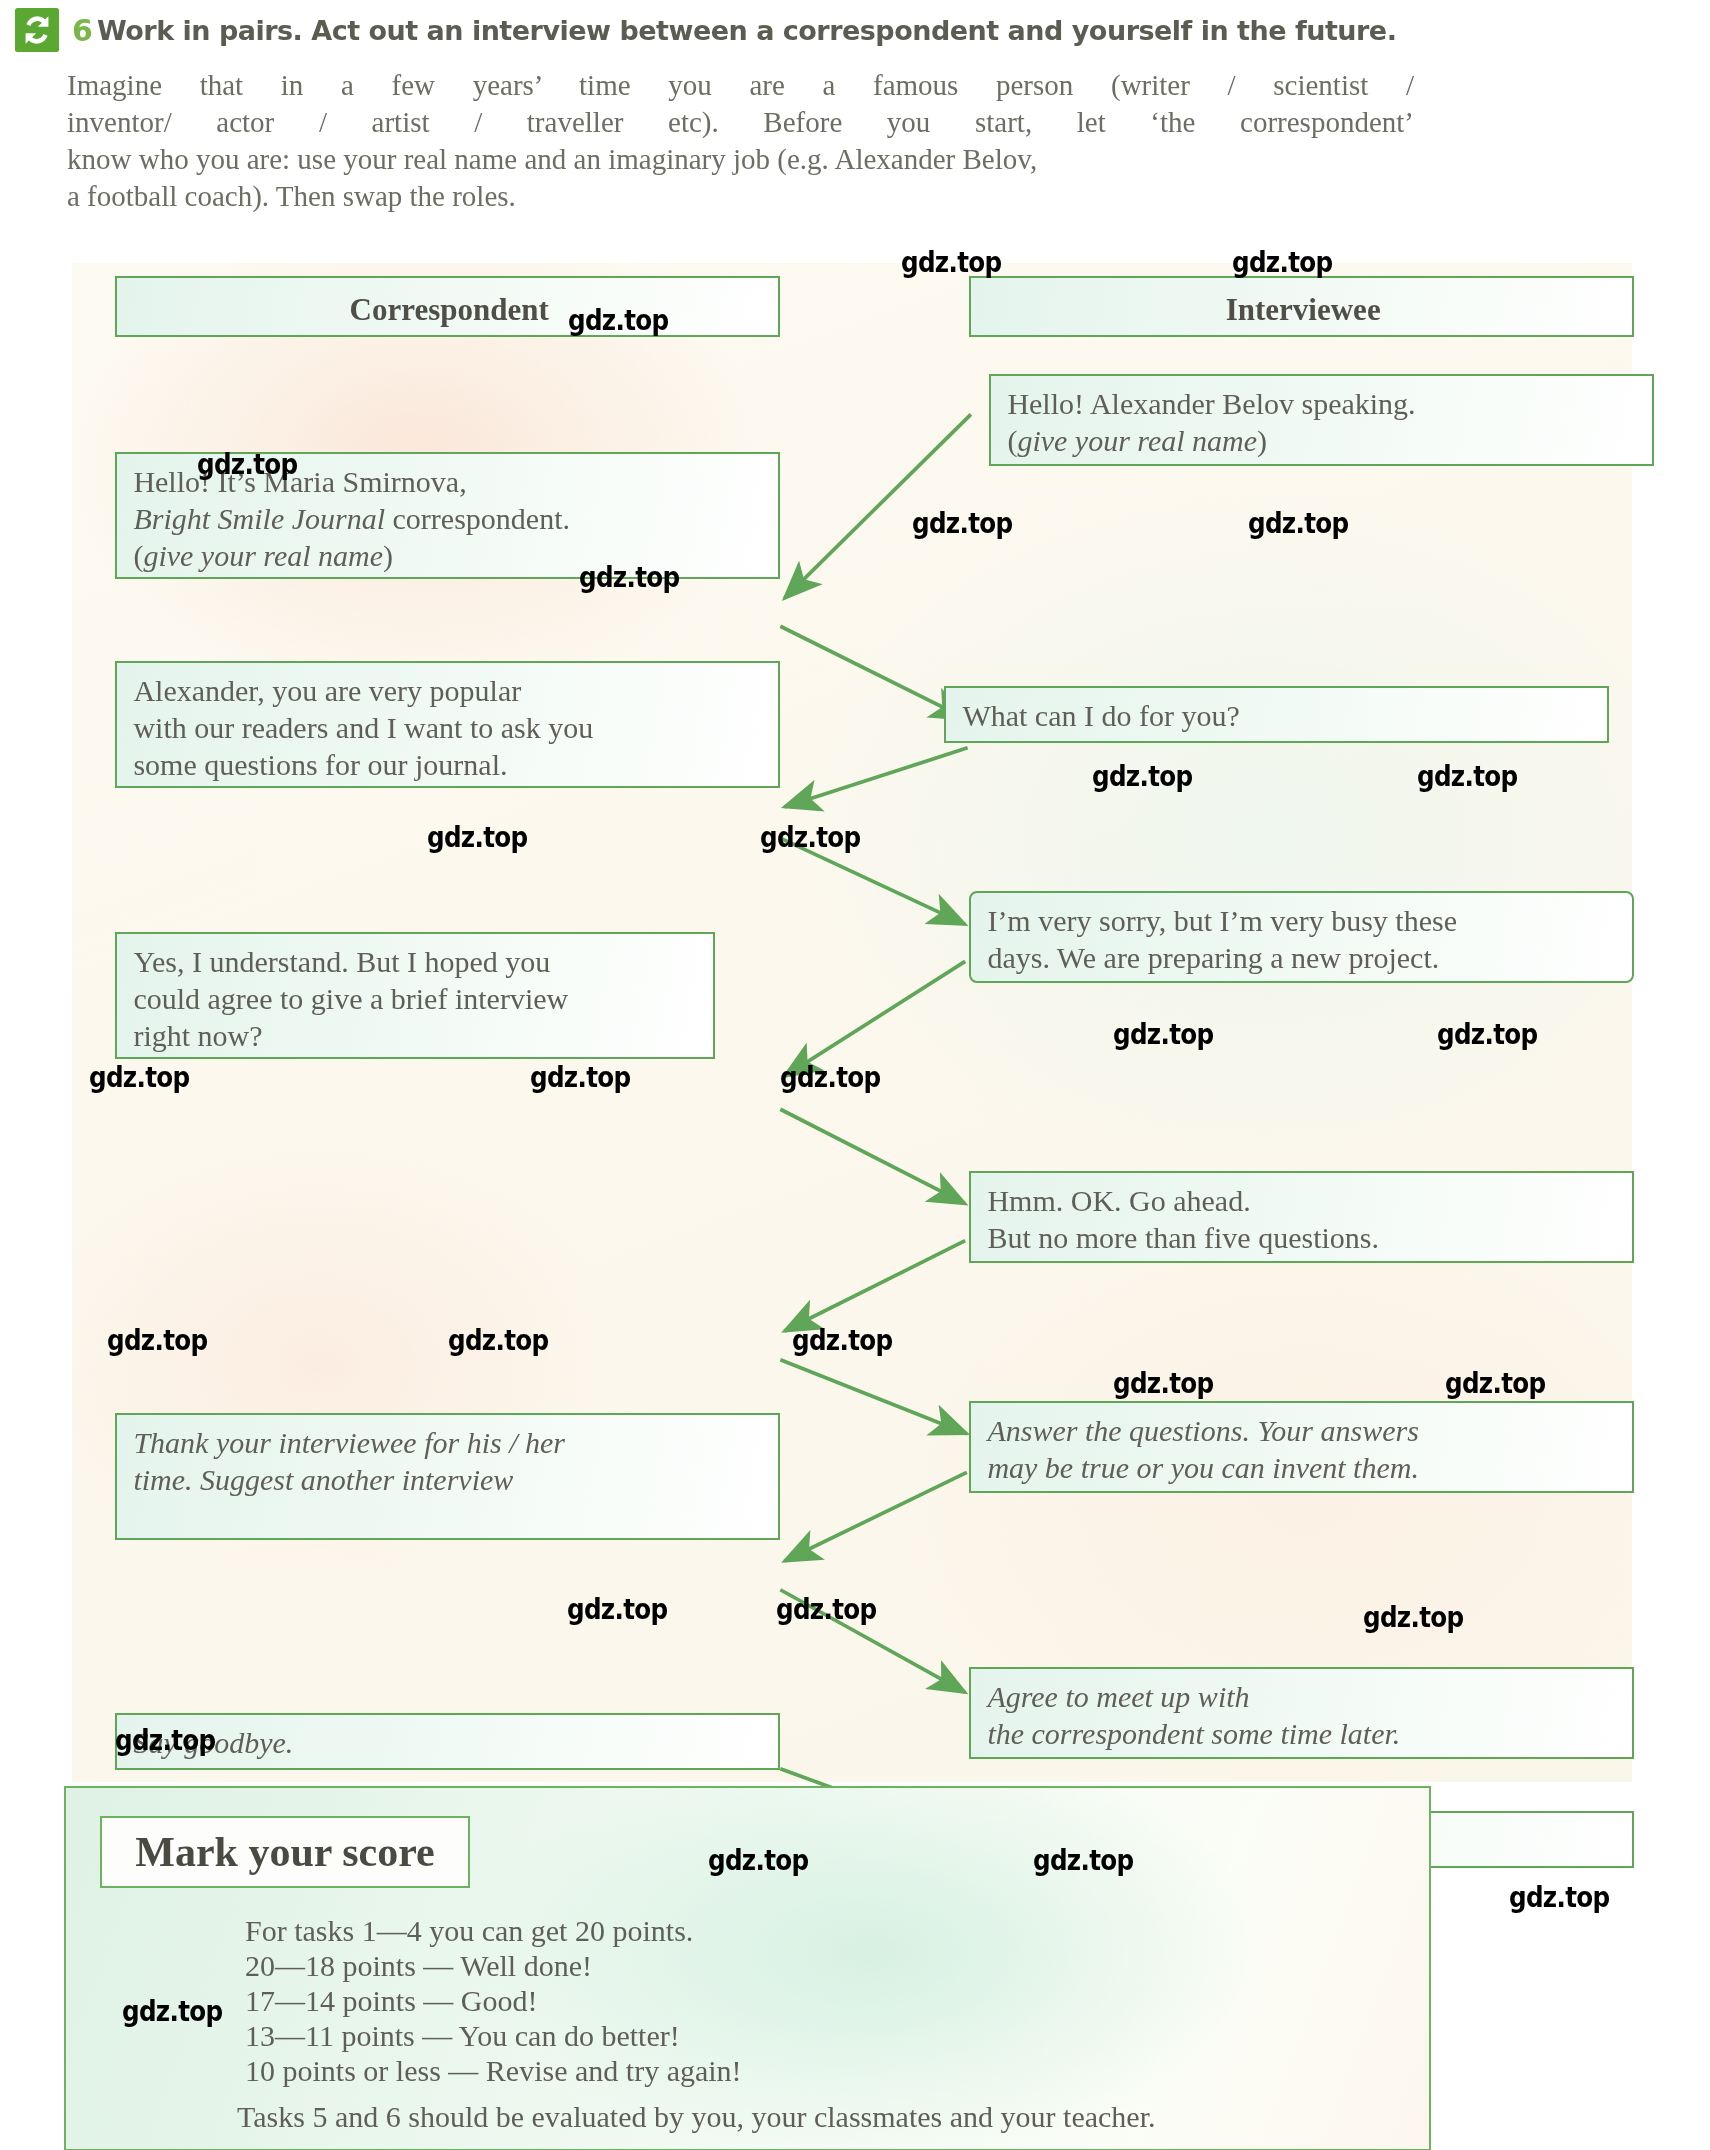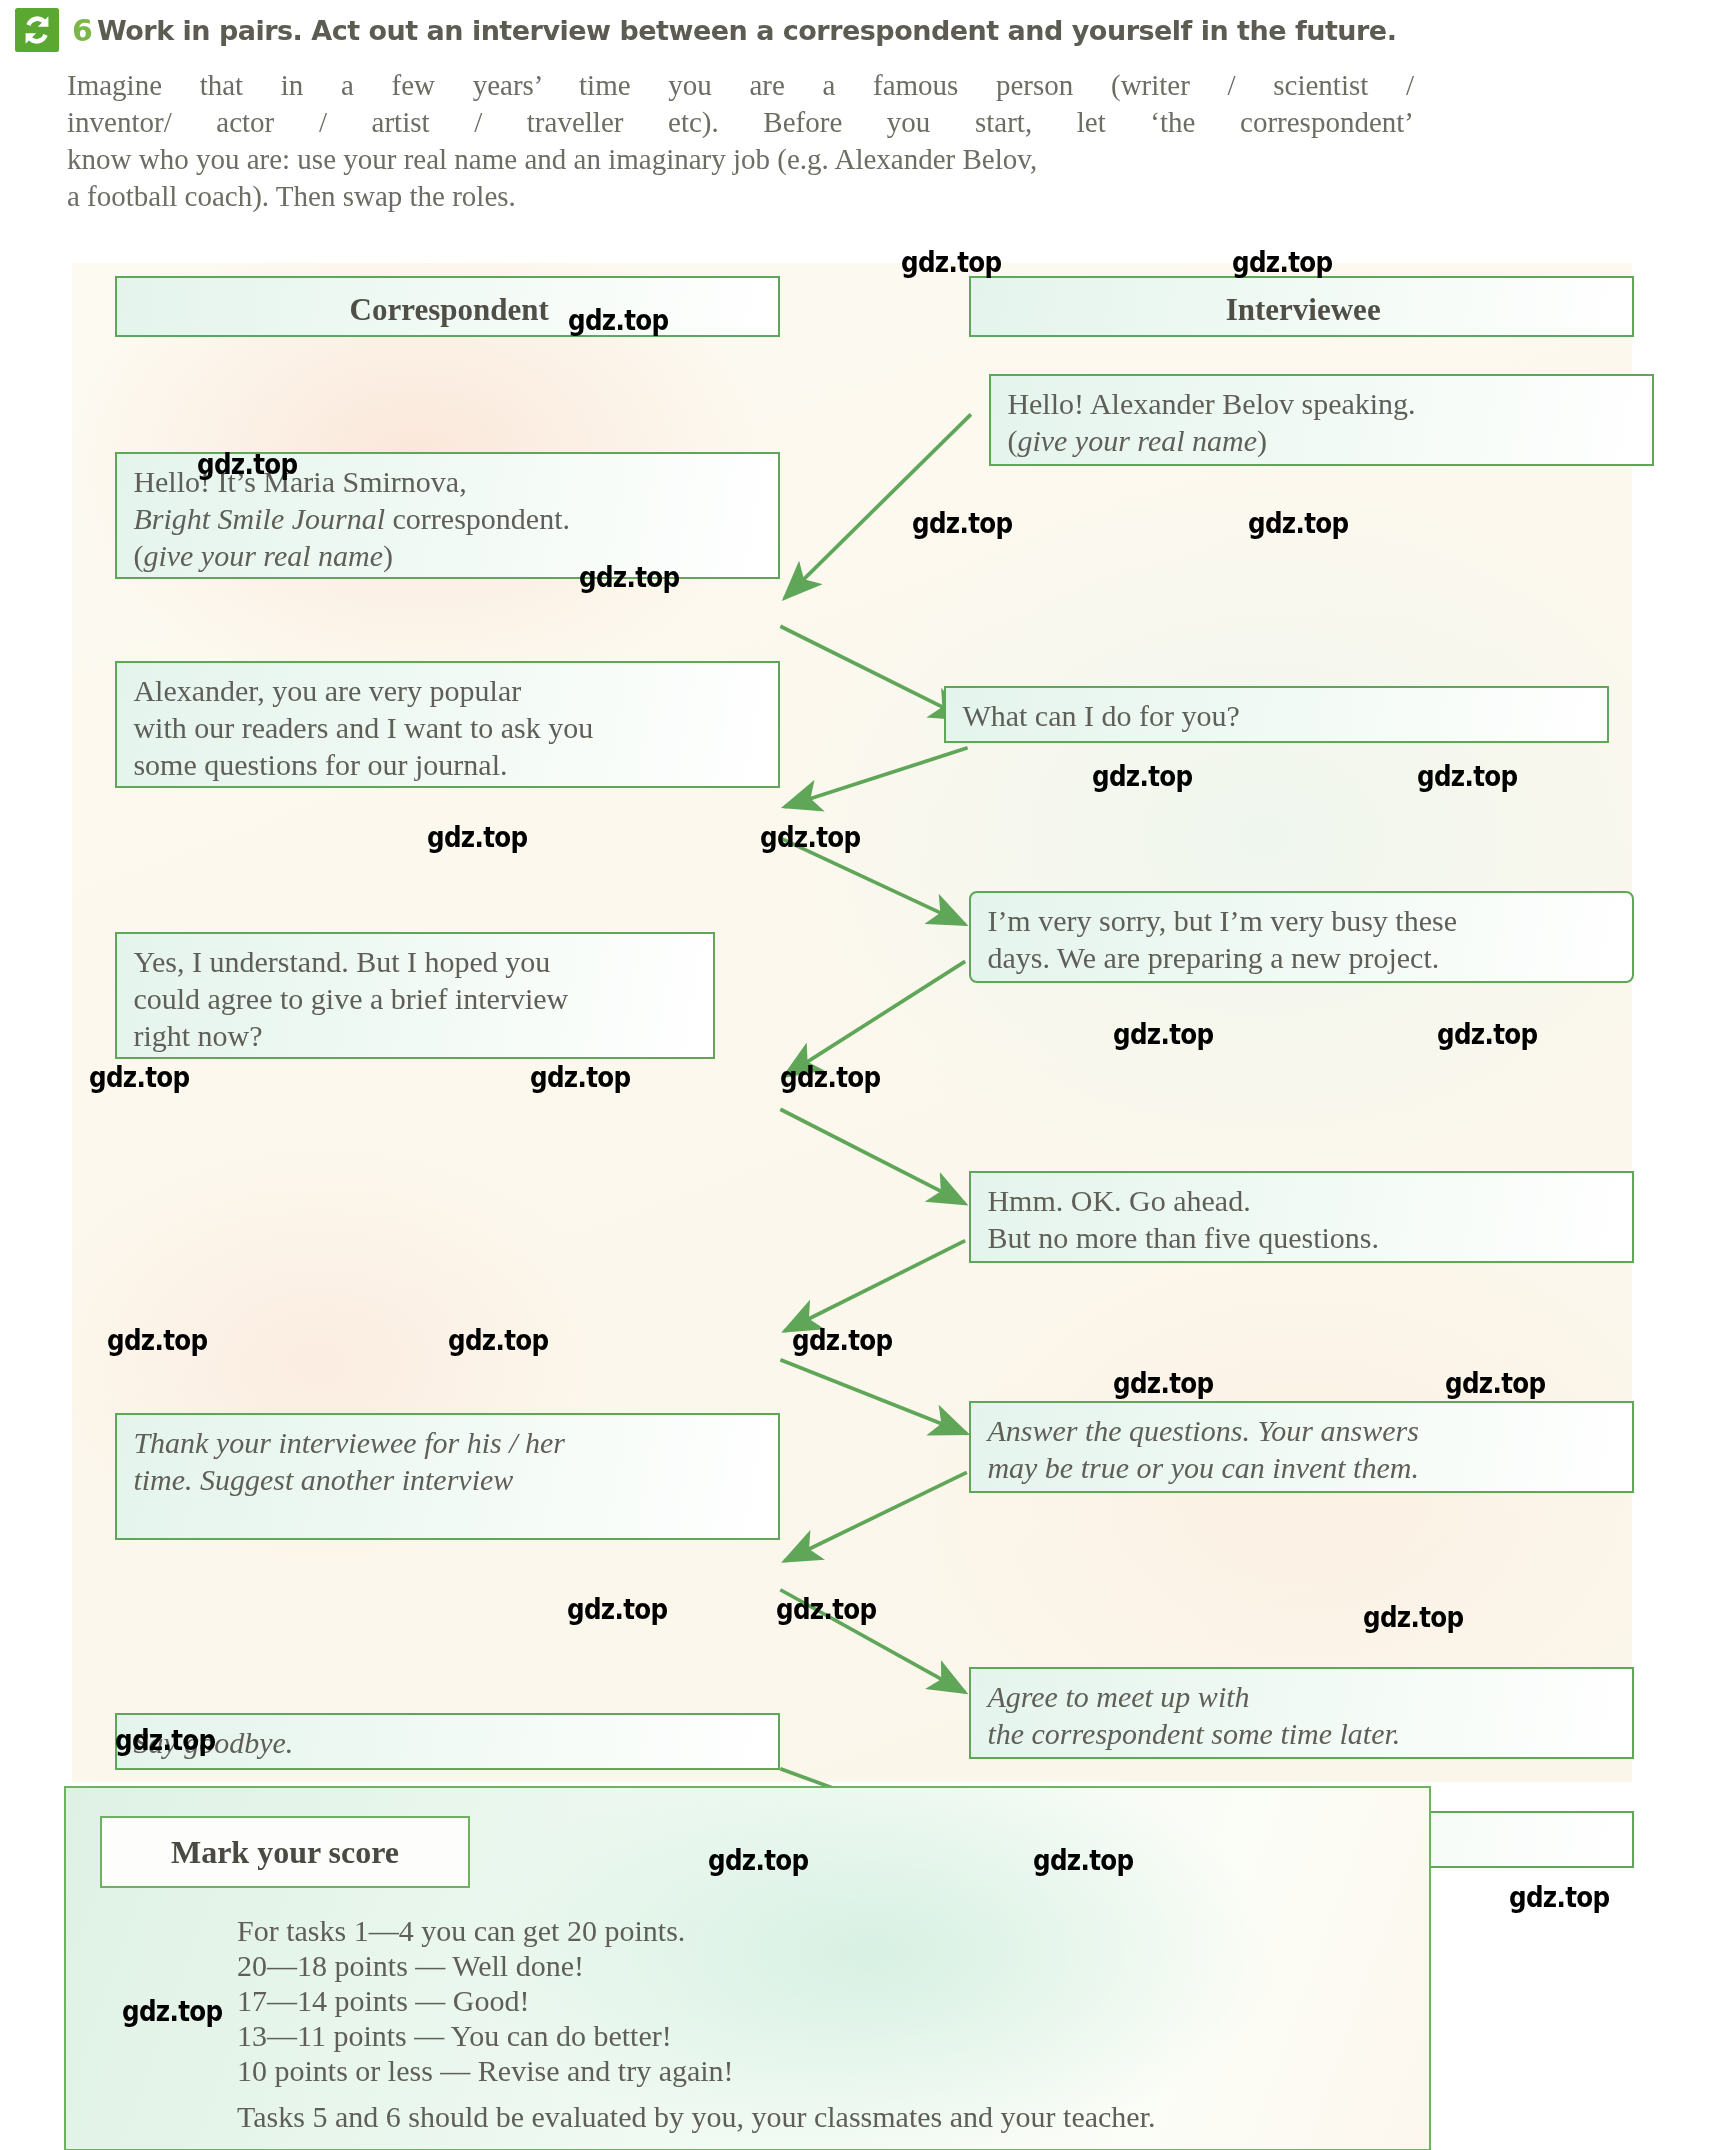--- a/index.html
+++ b/index.html
@@ -132,26 +132,26 @@
     border: 2.5px solid #6cb25f;
     box-sizing: border-box;
     background: #fdfdfb;
     display: flex;
     align-items: center;
     justify-content: center;
   }
   #score-title {
     font-family: "Liberation Serif", serif;
     font-weight: bold;
-    font-size: 32px;
+    font-size: 42px;
     color: #4a4a43;
   }
   #score-lines {
     position: absolute;
-    left: 171px; top: 125px;
+    left: 179px; top: 125px;
     font-family: "Liberation Serif", serif;
     font-size: 30px;
     line-height: 1.17;
     color: #5f5f57;
   }
   #score-footer {
     position: absolute;
     left: 171px; top: 312px;
     font-family: "Liberation Serif", serif;
     font-size: 30px;

